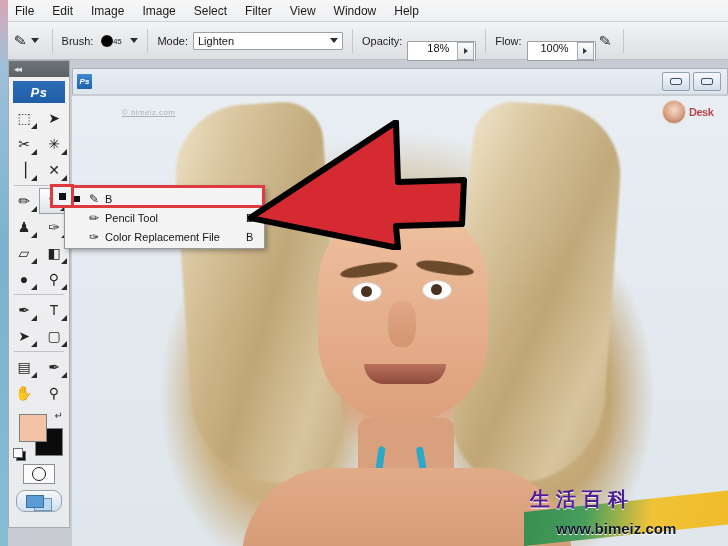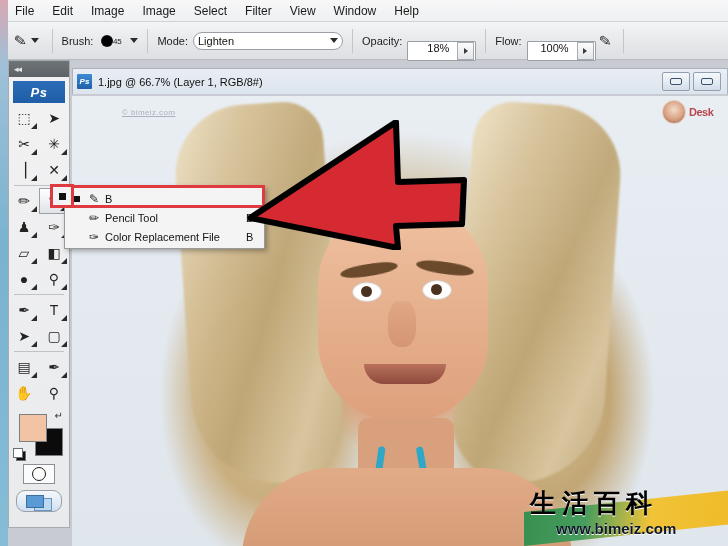--- a/index.html
+++ b/index.html
@@ -76,21 +76,21 @@
   .ob-label{font-size:11px;color:#1d1d1d;margin-right:5px;white-space:nowrap;}
   .tool-chip{display:flex;align-items:center;gap:4px;padding:2px 4px;}
   .brush-glyph{font-size:15px;line-height:1;color:#2b2b2b;transform:rotate(-8deg);display:inline-block;}
   .caret{width:0;height:0;border-left:4px solid transparent;border-right:4px solid transparent;border-top:5px solid #2c2c2c;}
   .brush-preview{display:flex;align-items:center;justify-content:center;width:26px;}
   .brush-dot{width:12px;height:12px;border-radius:50%;background:radial-gradient(circle,#000 55%,#555 100%);}
   .brush-num{font-size:8px;color:#1d1d1d;margin-top:1px;}
   .combo{
     display:flex;align-items:center;justify-content:space-between;
     width:150px;height:18px;background:#fff;border:1px solid #9aa0a6;
-    border-radius:9px;padding:0 4px;box-sizing:border-box;
+    border-radius:1px;padding:0 4px;box-sizing:border-box;
   }
   .combo span{font-size:11px;color:#121212;}
   .numbox{
     display:flex;align-items:flex-start;height:18px;background:#fff;border:1px solid #9aa0a6;border-radius:1px;margin-top:21px;
   }
   .numbox .val{font-size:11px;color:#121212;padding:0 7px;min-width:34px;text-align:right;}
   .numbox .stepper{
     width:15px;height:16px;margin:0 1px;background:linear-gradient(180deg,#fcfcfc,#e3e5e8);
     border:1px solid #a7acb2;display:flex;align-items:center;justify-content:center;
   }
@@ -190,21 +190,21 @@
   
   .wm-top{position:absolute;left:662px;top:100px;display:flex;align-items:center;gap:3px;z-index:30;opacity:.9;}
   .wm-top .av{width:22px;height:22px;border-radius:50%;background:radial-gradient(circle at 50% 40%,#f6d9c4 0%,#d79a78 55%,#8c4f3a 100%);border:1px solid #e7c9b6;}
   .wm-top .tx{font-size:11px;color:#b3353c;font-weight:bold;letter-spacing:-.5px;}
   .wm-bot{position:absolute;left:524px;top:486px;width:204px;height:60px;z-index:30;}
   .wm-bot .band{
     position:absolute;left:0;top:26px;width:204px;height:34px;
     background:linear-gradient(100deg,#2f8f4e 0%,#3f9b59 30%,#f2c12e 62%,#f0b91f 100%);
     transform:skewY(-6deg);transform-origin:left bottom;opacity:.95;
   }
-  .wm-bot .cn{position:absolute;left:6px;top:0;font-size:26px;letter-spacing:6px;color:#000000;
+  .wm-bot .cn{position:absolute;left:6px;top:0;font-size:20px;letter-spacing:6px;color:#4c1d95;
     font-family:"DejaVu Sans",sans-serif;font-weight:bold;text-shadow:0 1px 0 #ffffff;}
   .wm-bot .url{position:absolute;left:32px;top:34px;font-size:15px;color:#0f172a;font-weight:bold;
     text-shadow:0 1px 0 #ffffff;}
 
   .desktop-edge{position:absolute;left:0;top:0;width:8px;height:546px;
     background:linear-gradient(180deg,#d8a8b4 0%,#9fc0d8 12%,#79b3cf 45%,#86bcd6 100%);}
 </style>
 </head>
 <body>
 
@@ -225,21 +225,20 @@
     <div class="neck"></div>
     <div class="lanyard"></div>
     <div class="lanyard2"></div>
     <div class="chest"></div>
   </div>
 
   <div class="ghost-url">© bimeiz.com</div>
 
   <div class="docwin">
     <div class="doc-ico">Ps</div>
-    <div class="doc-title">1.jpg @ 66.7% (Layer 1, RGB/8#)</div>
     <div class="doc-btns">
       <div class="wb">
           <span class="bar"></span>
         </div>
       <div class="wb">
           <span class="bar"></span>
         </div>
     </div>
   </div>
 

